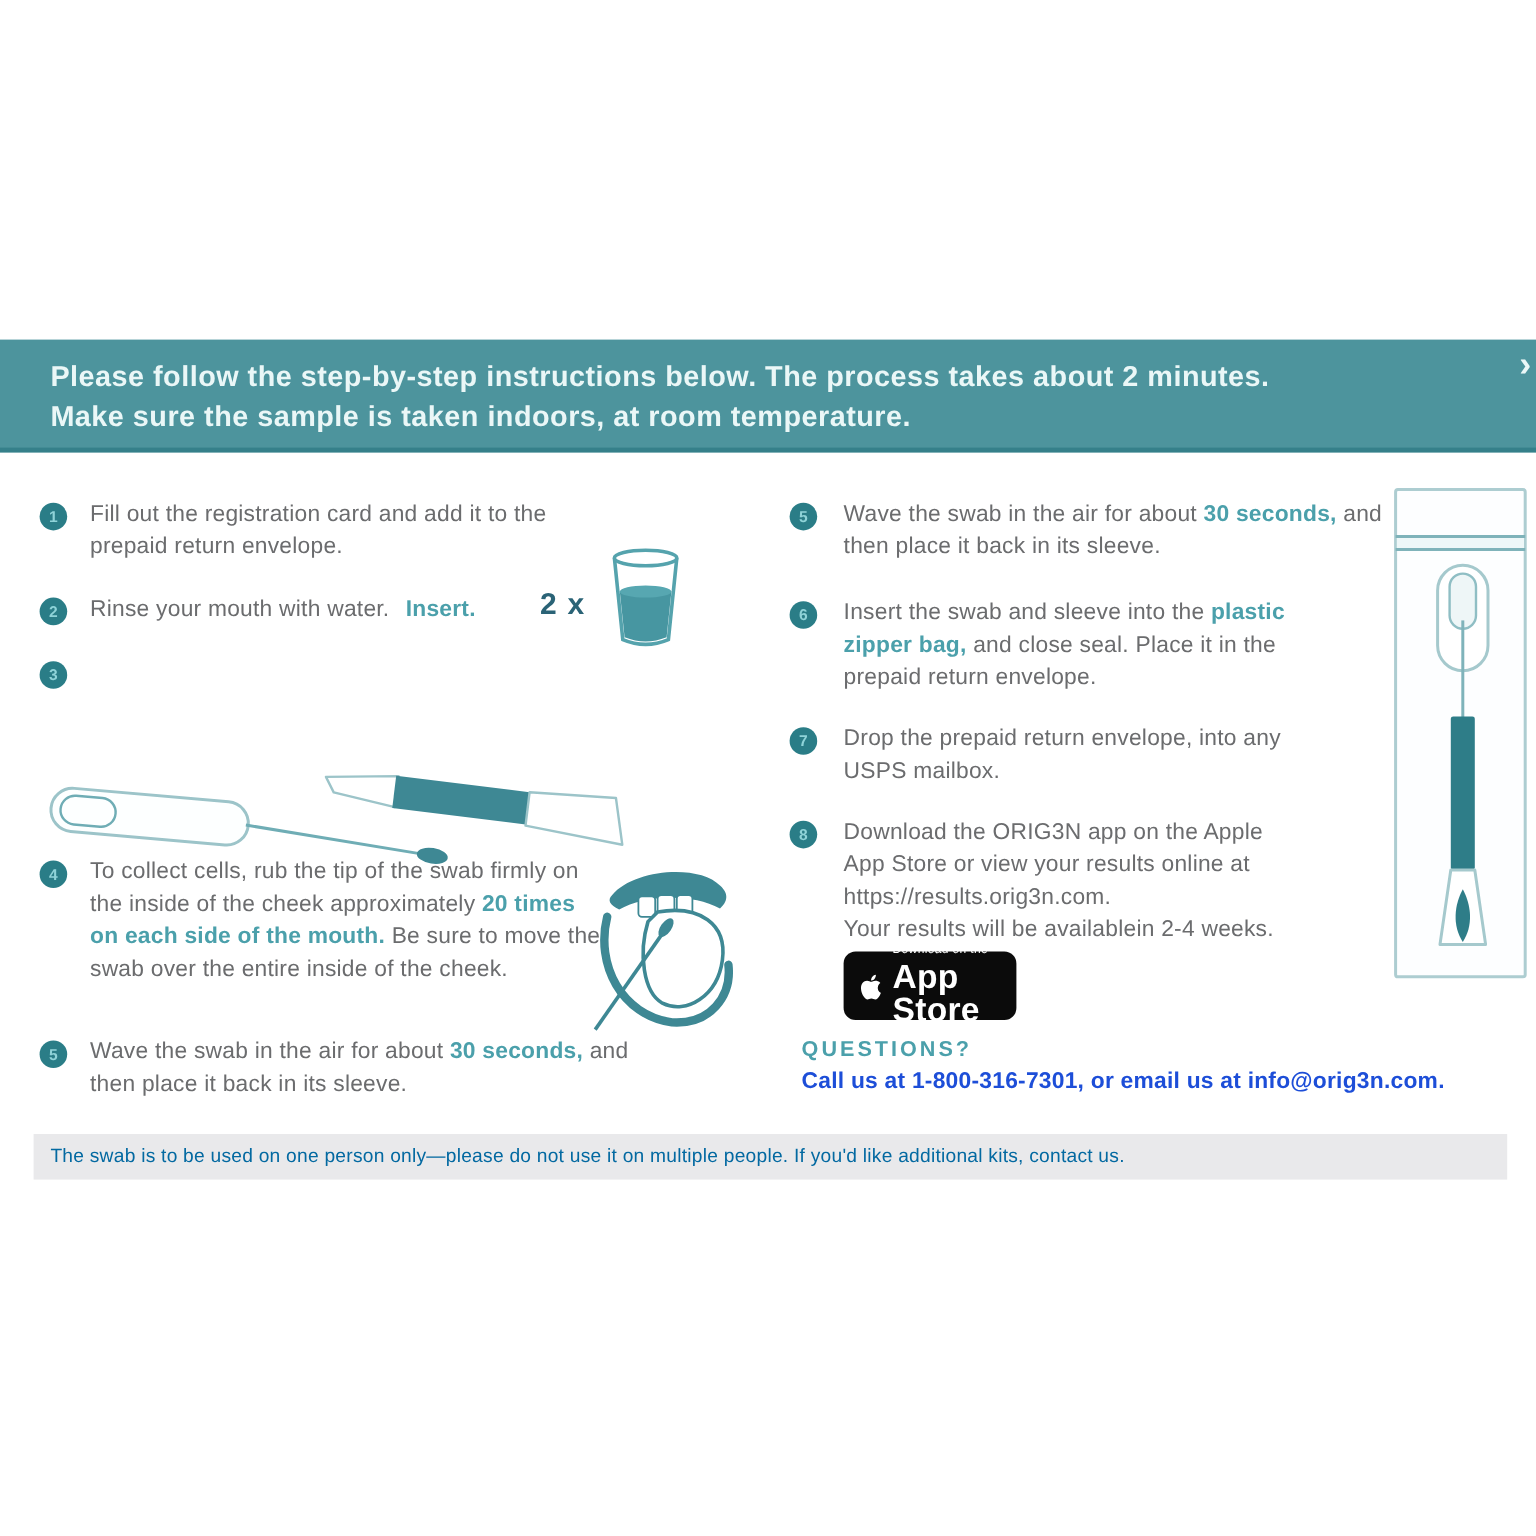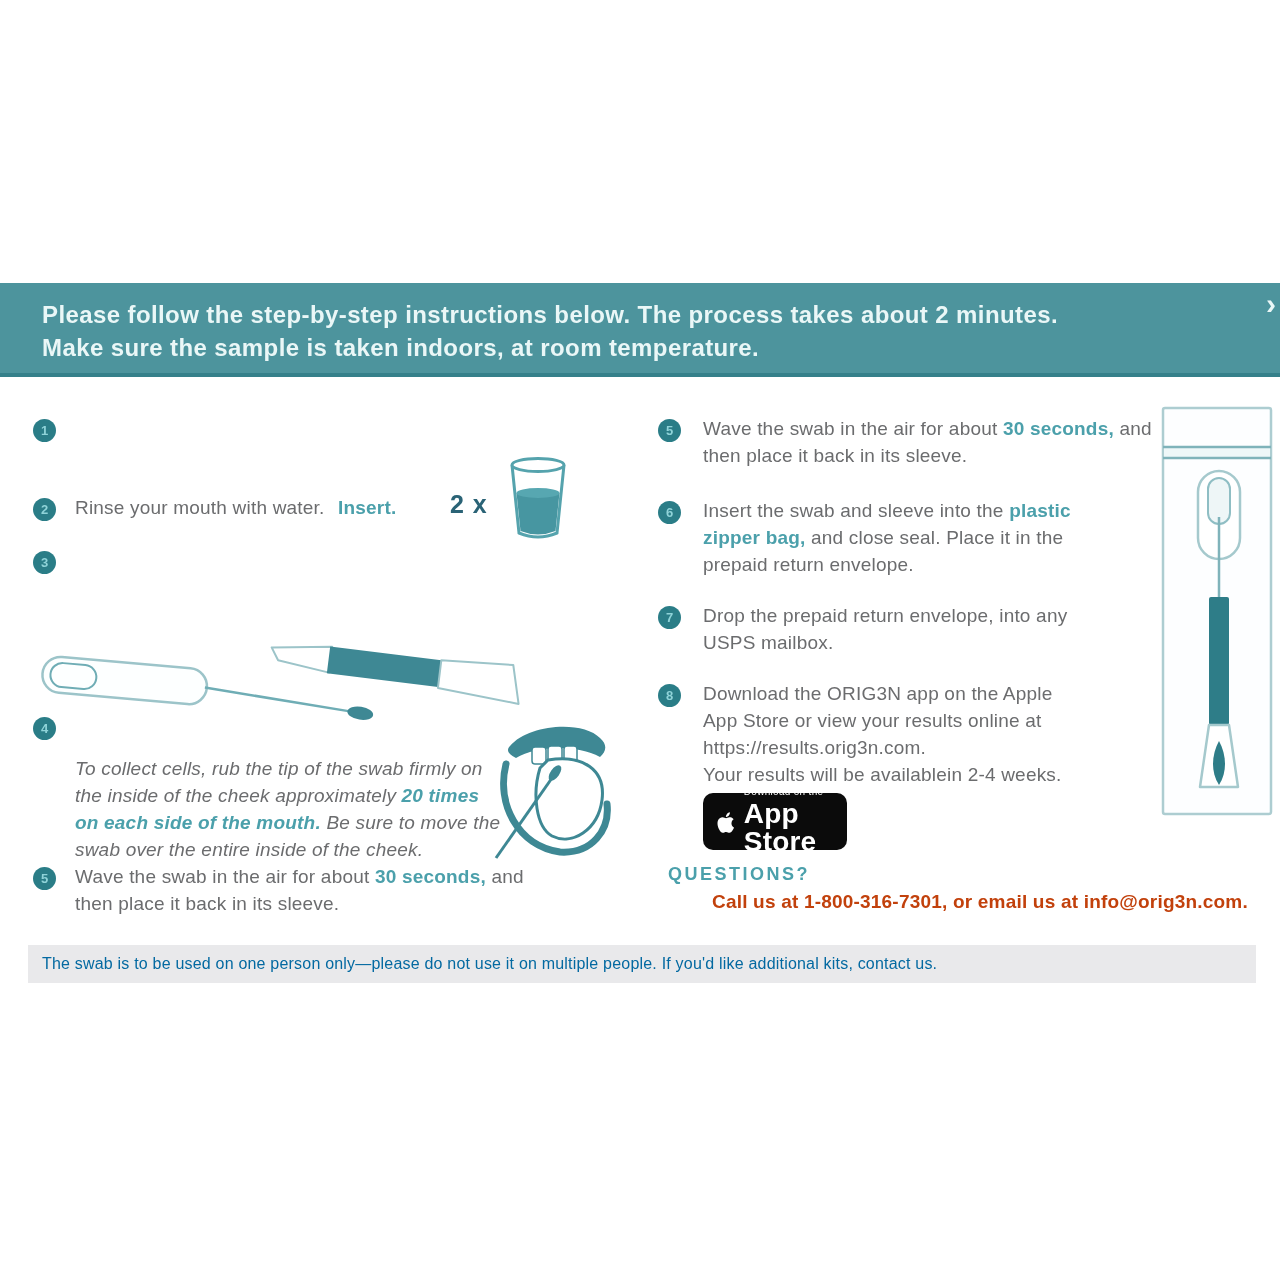--- a/index.html
+++ b/index.html
@@ -18,21 +18,21 @@
   .stext{position:absolute;font-size:19px;line-height:27px;color:#6B6C6E;letter-spacing:.2px;}
   .teal{color:#4BA0AB;font-weight:bold;}
   .times{position:absolute;font-size:25px;font-weight:bold;color:#2A6376;letter-spacing:1px;}
   
   .footbar{position:absolute;left:28px;top:945px;width:1228px;height:38px;background:#E9E9EB;}
   .footbar-text{padding-left:14px;line-height:38px;font-size:16px;color:#0369a1;letter-spacing:.2px;}
   
   .q-title{position:absolute;left:668px;top:864px;font-size:18px;font-weight:bold;
            color:#4BA0AB;letter-spacing:2.5px;}
   .q-body{position:absolute;left:668px;top:891px;width:560px;font-size:19px;font-weight:bold;
-          color:#c2410c;letter-spacing:.2px;margin-left:44px;}
+          color:#1d4ed8;letter-spacing:.2px;}
   
   .badge{position:absolute;left:703px;top:793px;width:144px;height:57px;background:#0b0b0b;
          border-radius:10px;display:flex;align-items:center;padding:0 0 0 12px;box-sizing:border-box;
          cursor:pointer;}
   .badge-txt{margin-left:9px;color:#fff;display:flex;flex-direction:column;line-height:1;}
   .badge-small{font-size:10px;letter-spacing:.3px;margin-bottom:3px;}
   .badge-large{font-size:28px;font-weight:bold;letter-spacing:.2px;}
   svg{display:block;}
   .illus{position:absolute;}
 </style>
@@ -43,20 +43,23 @@
 
   <div class="band">
     <div class="band-text">
       <div>Please follow the step-by-step instructions below. The process takes about 2 minutes.</div>
       <div>Make sure the sample is taken indoors, at room temperature.</div>
     </div>
   </div>
   <div class="band-chevron">›</div>
 
   <div class="numball" style="left:33px;top:419px;">1</div>
+  <div class="stext" style="left:75px;top:415px;width:440px;">
+    <span>Fill out the registration card and add it to the prepaid return envelope.</span>
+  </div>
 
   <div class="numball" style="left:33px;top:498px;">2</div>
   <div class="stext" style="left:75px;top:494px;width:420px;">
     <span>Rinse your mouth with water.</span>
     <span class="teal" style="margin-left:8px;">Insert.</span>
   </div>
   <div class="times" style="left:450px;top:490px;">2 x</div>
 
   <svg class="illus" style="left:506px;top:455px;" width="64" height="86" viewBox="0 0 64 86">
     <path d="M6,10 L13,78 Q32,86 51,78 L58,10" fill="#ffffff" stroke="#55A3AD" stroke-width="3"></path>
@@ -75,21 +78,21 @@
       <ellipse cx="332" cy="65" rx="13" ry="6.5" fill="#3E8894" transform="rotate(4 332 65)"></ellipse>
     </g>
     <g transform="rotate(7 360 40)">
       <polygon points="240,34 300,26 300,52 248,46" fill="#ffffff" stroke="#9CC4C9" stroke-width="2" stroke-linejoin="round"></polygon>
       <rect x="298" y="26" width="112" height="27" fill="#3E8894"></rect>
       <polygon points="410,26 482,22 492,60 410,54" fill="#ffffff" stroke="#9CC4C9" stroke-width="2" stroke-linejoin="round"></polygon>
     </g>
   </svg>
 
   <div class="numball" style="left:33px;top:717px;">4</div>
-  <div class="stext" style="left:75px;top:755px;width:430px;font-style:italic;">
+  <div class="stext" style="left:75px;top:713px;width:430px;">
     <span>To collect cells, rub the tip of the swab firmly on the inside of the cheek approximately</span>
     <span class="teal">20 times on each side of the mouth.</span>
     <span>Be sure to move the swab over the entire inside of the cheek.</span>
   </div>
 
   <svg class="illus" style="left:488px;top:712px;" width="140" height="150" viewBox="0 0 140 150">
     <path d="M22,34 C40,12 95,8 112,26 C120,33 118,40 112,45 C88,32 48,34 28,46 C20,42 18,38 22,34 Z" fill="#3E8894"></path>
     <rect x="44" y="35" width="14" height="17" rx="3" fill="#ffffff" stroke="#3E8894" stroke-width="1.5"></rect>
     <rect x="60" y="34" width="14" height="18" rx="3" fill="#ffffff" stroke="#3E8894" stroke-width="1.5"></rect>
     <rect x="76" y="34" width="13" height="17" rx="3" fill="#ffffff" stroke="#3E8894" stroke-width="1.5"></rect>

